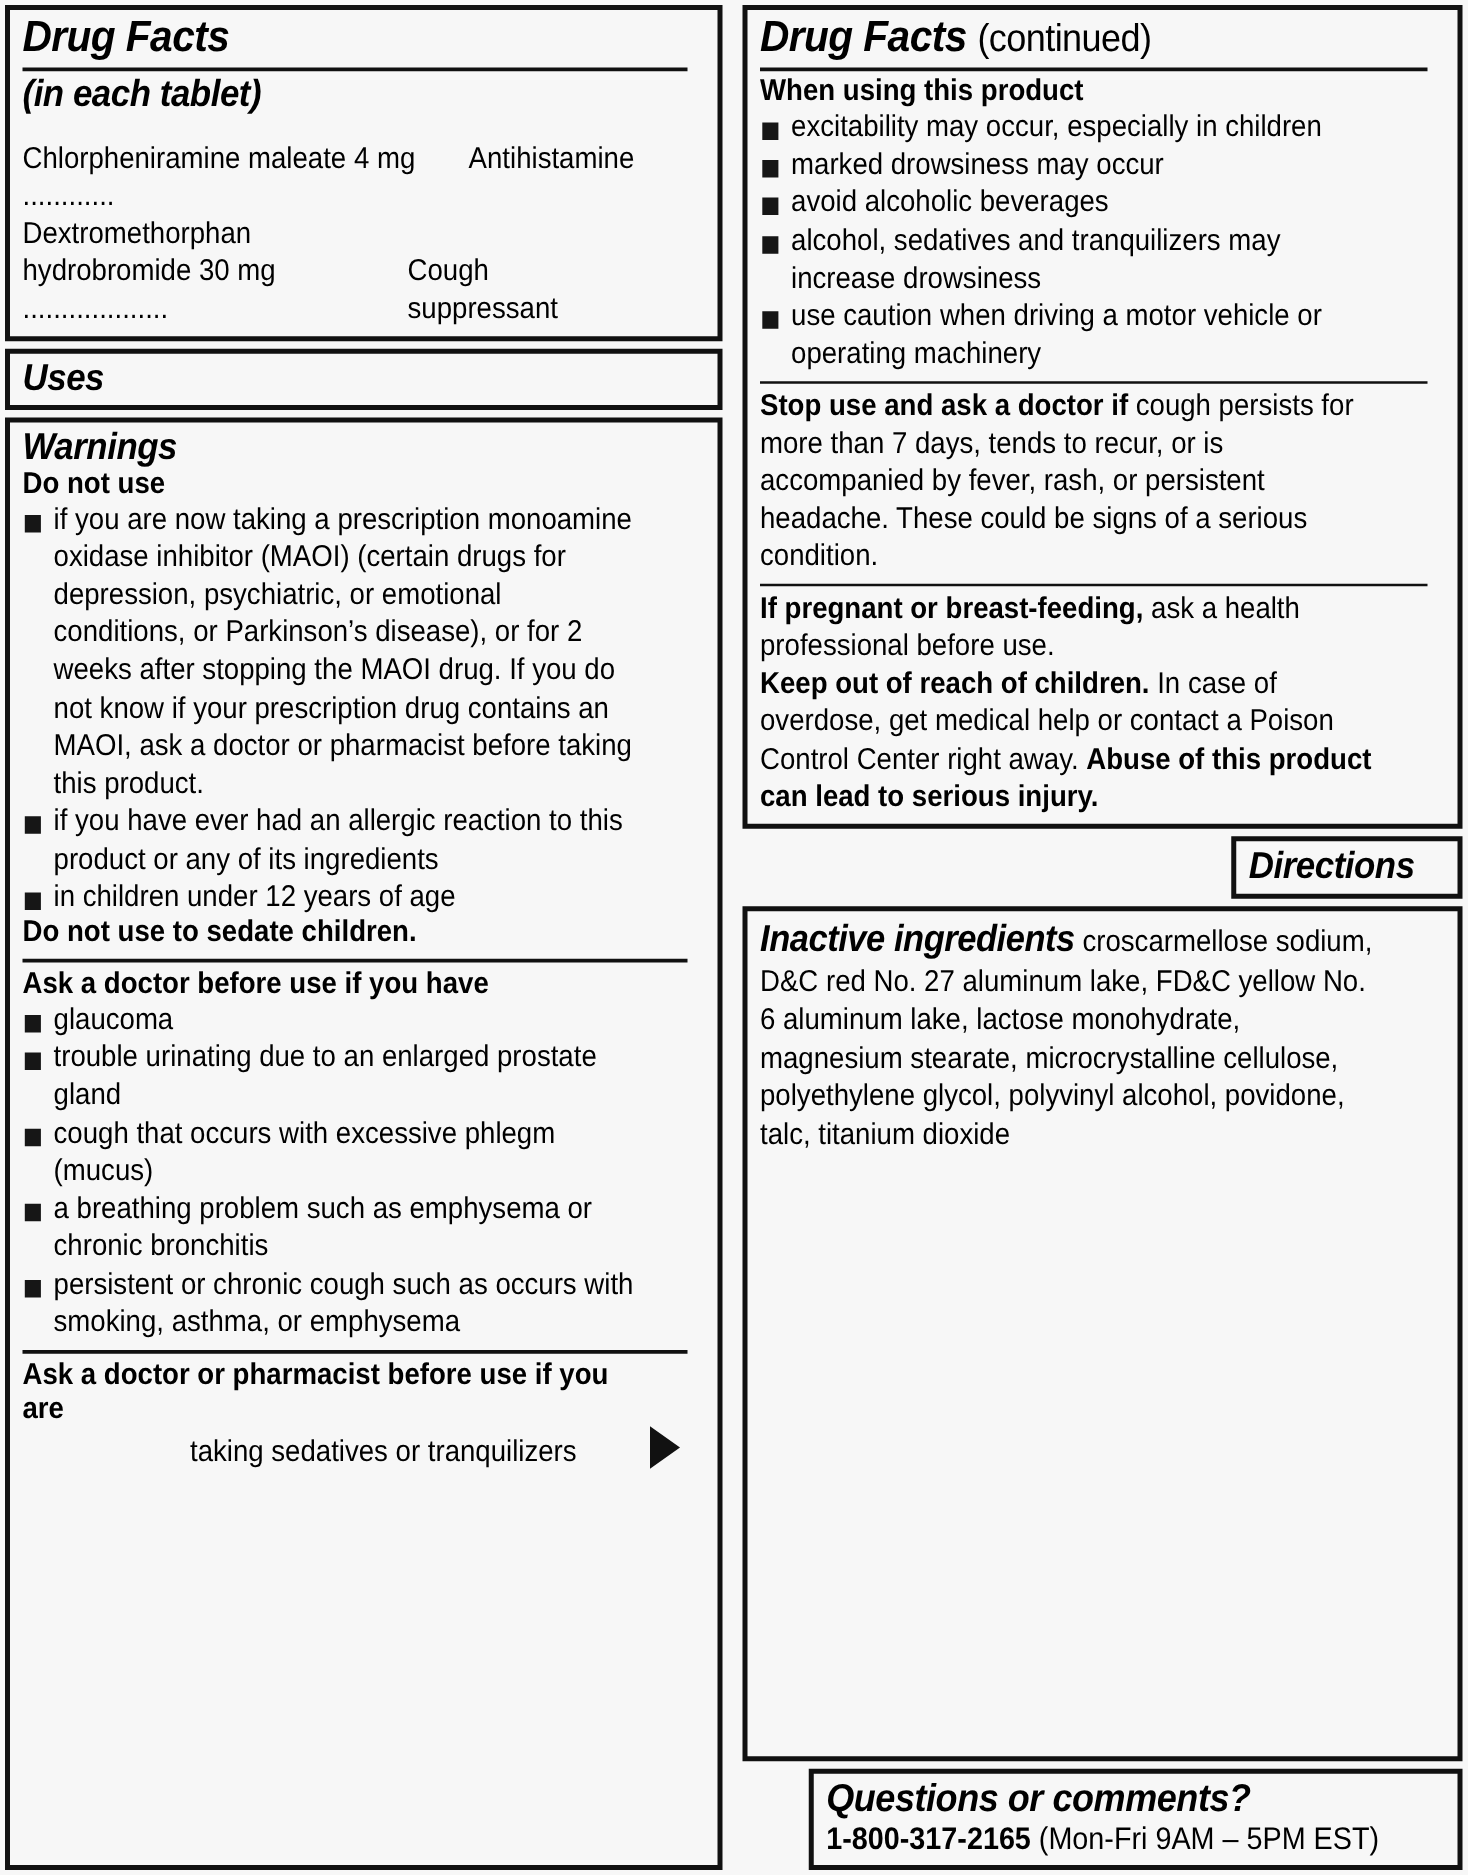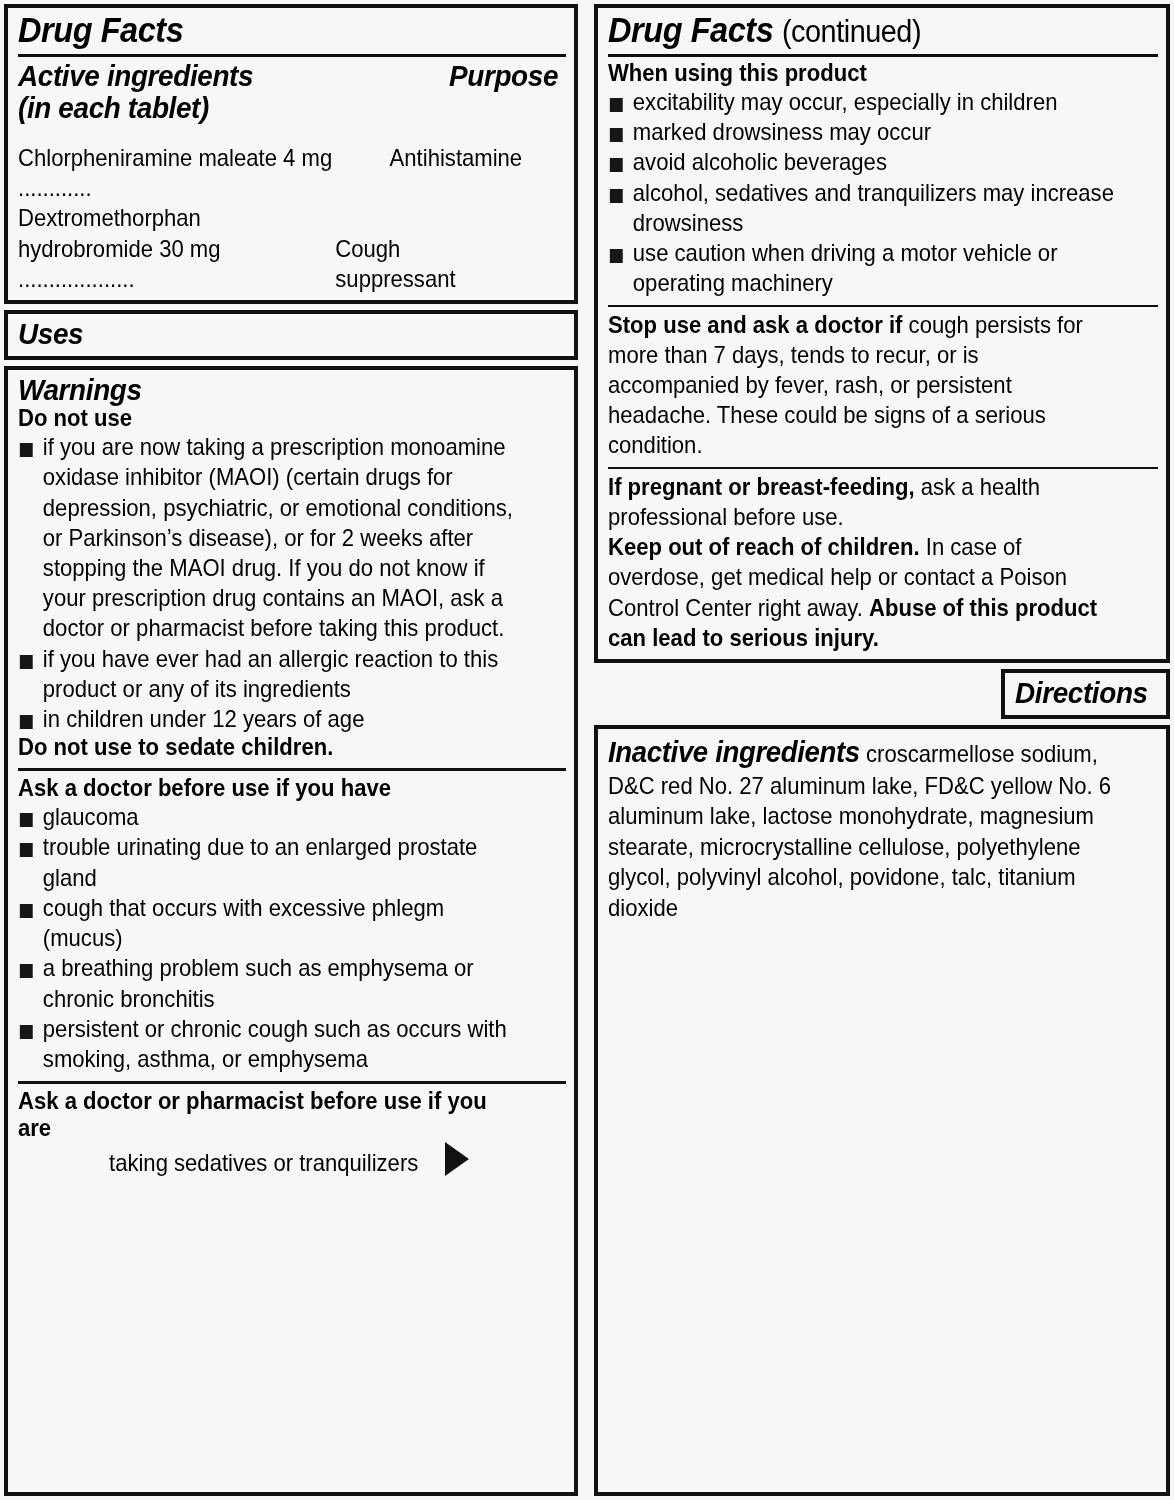--- a/index.html
+++ b/index.html
@@ -28,21 +28,21 @@
     flex-direction: column;
     background: #f7f7f7;
   }
   .col-left  { width: 584px; padding-right: 10px; }
   .col-right { width: 582px; padding-left: 6px; align-items: flex-end; }
 
   
   .box {
     border: 4px solid #111;
     background: #f7f7f7;
-    padding: 4px 8px 6px 10px;
+    padding: 4px 24px 6px 10px;
   }
   .box + .box { margin-top: 6px; }
   .box.flexfill { flex: 1 1 auto; }
 
   
   .rule {
     border-top: 3px solid #111;
     margin: 7px 0 4px 0;
   }
   .rule-thin {
@@ -170,22 +170,23 @@
     font-size: 25px;
     line-height: 1.2;
     transform: scaleX(0.92);
     transform-origin: left center;
   }
   .qphone b { font-weight: 700; }
 
   
   .arrow-row {
     display: flex;
-    justify-content: center;
+    justify-content: flex-end;
     align-items: flex-end;
+    gap: 32px;
   }
   .arrow {
     width: 0; height: 0;
     border-top: 17px solid transparent;
     border-bottom: 17px solid transparent;
     border-left: 24px solid #111;
     margin-right: 6px;
     margin-bottom: 2px;
     flex: 0 0 auto;
   }
@@ -194,24 +195,20 @@
 <body>
 
 <div id="label">
 
   <div class="column col-left">
 
     <div class="box">
       <div class="title">Drug Facts</div>
       <div class="title-underline"></div>
 
-      <div class="sec-head-row">
-        <div class="sec-head">Active ingredients</div>
-        <div class="sec-head">Purpose</div>
-      </div>
       <div class="sec-head">(in each tablet)</div>
 
       <div style="margin-top:20px">
         <div class="ing-line">
           <span>Chlorpheniramine maleate 4 mg ............</span>
             <span>Antihistamine</span>
         </div>
         <div class="body">Dextromethorphan</div>
         <div class="ing-line">
           <span>hydrobromide 30 mg ...................</span>
@@ -283,15 +280,19 @@
 
     <div class="box">
       <div class="sec-head">Directions</div>
     </div>
 
 
     <div class="box flexfill">
       <div class="inact"><span class="lead">Inactive ingredients</span><span>  croscarmellose sodium, D&amp;C red No. 27 aluminum lake, FD&amp;C yellow No. 6 aluminum lake, lactose monohydrate, magnesium stearate, microcrystalline cellulose, polyethylene glycol, polyvinyl alcohol, povidone, talc, titanium dioxide</span></div>
     </div>
 
+    <div class="box">
+      <div class="qhead">Questions or comments?</div>
+      <div class="qphone"><b>1-800-317-2165</b><span> (Mon-Fri 9AM – 5PM EST)</span></div>
+    </div>
 
   </div>
 </div>
 
 </body></html>

